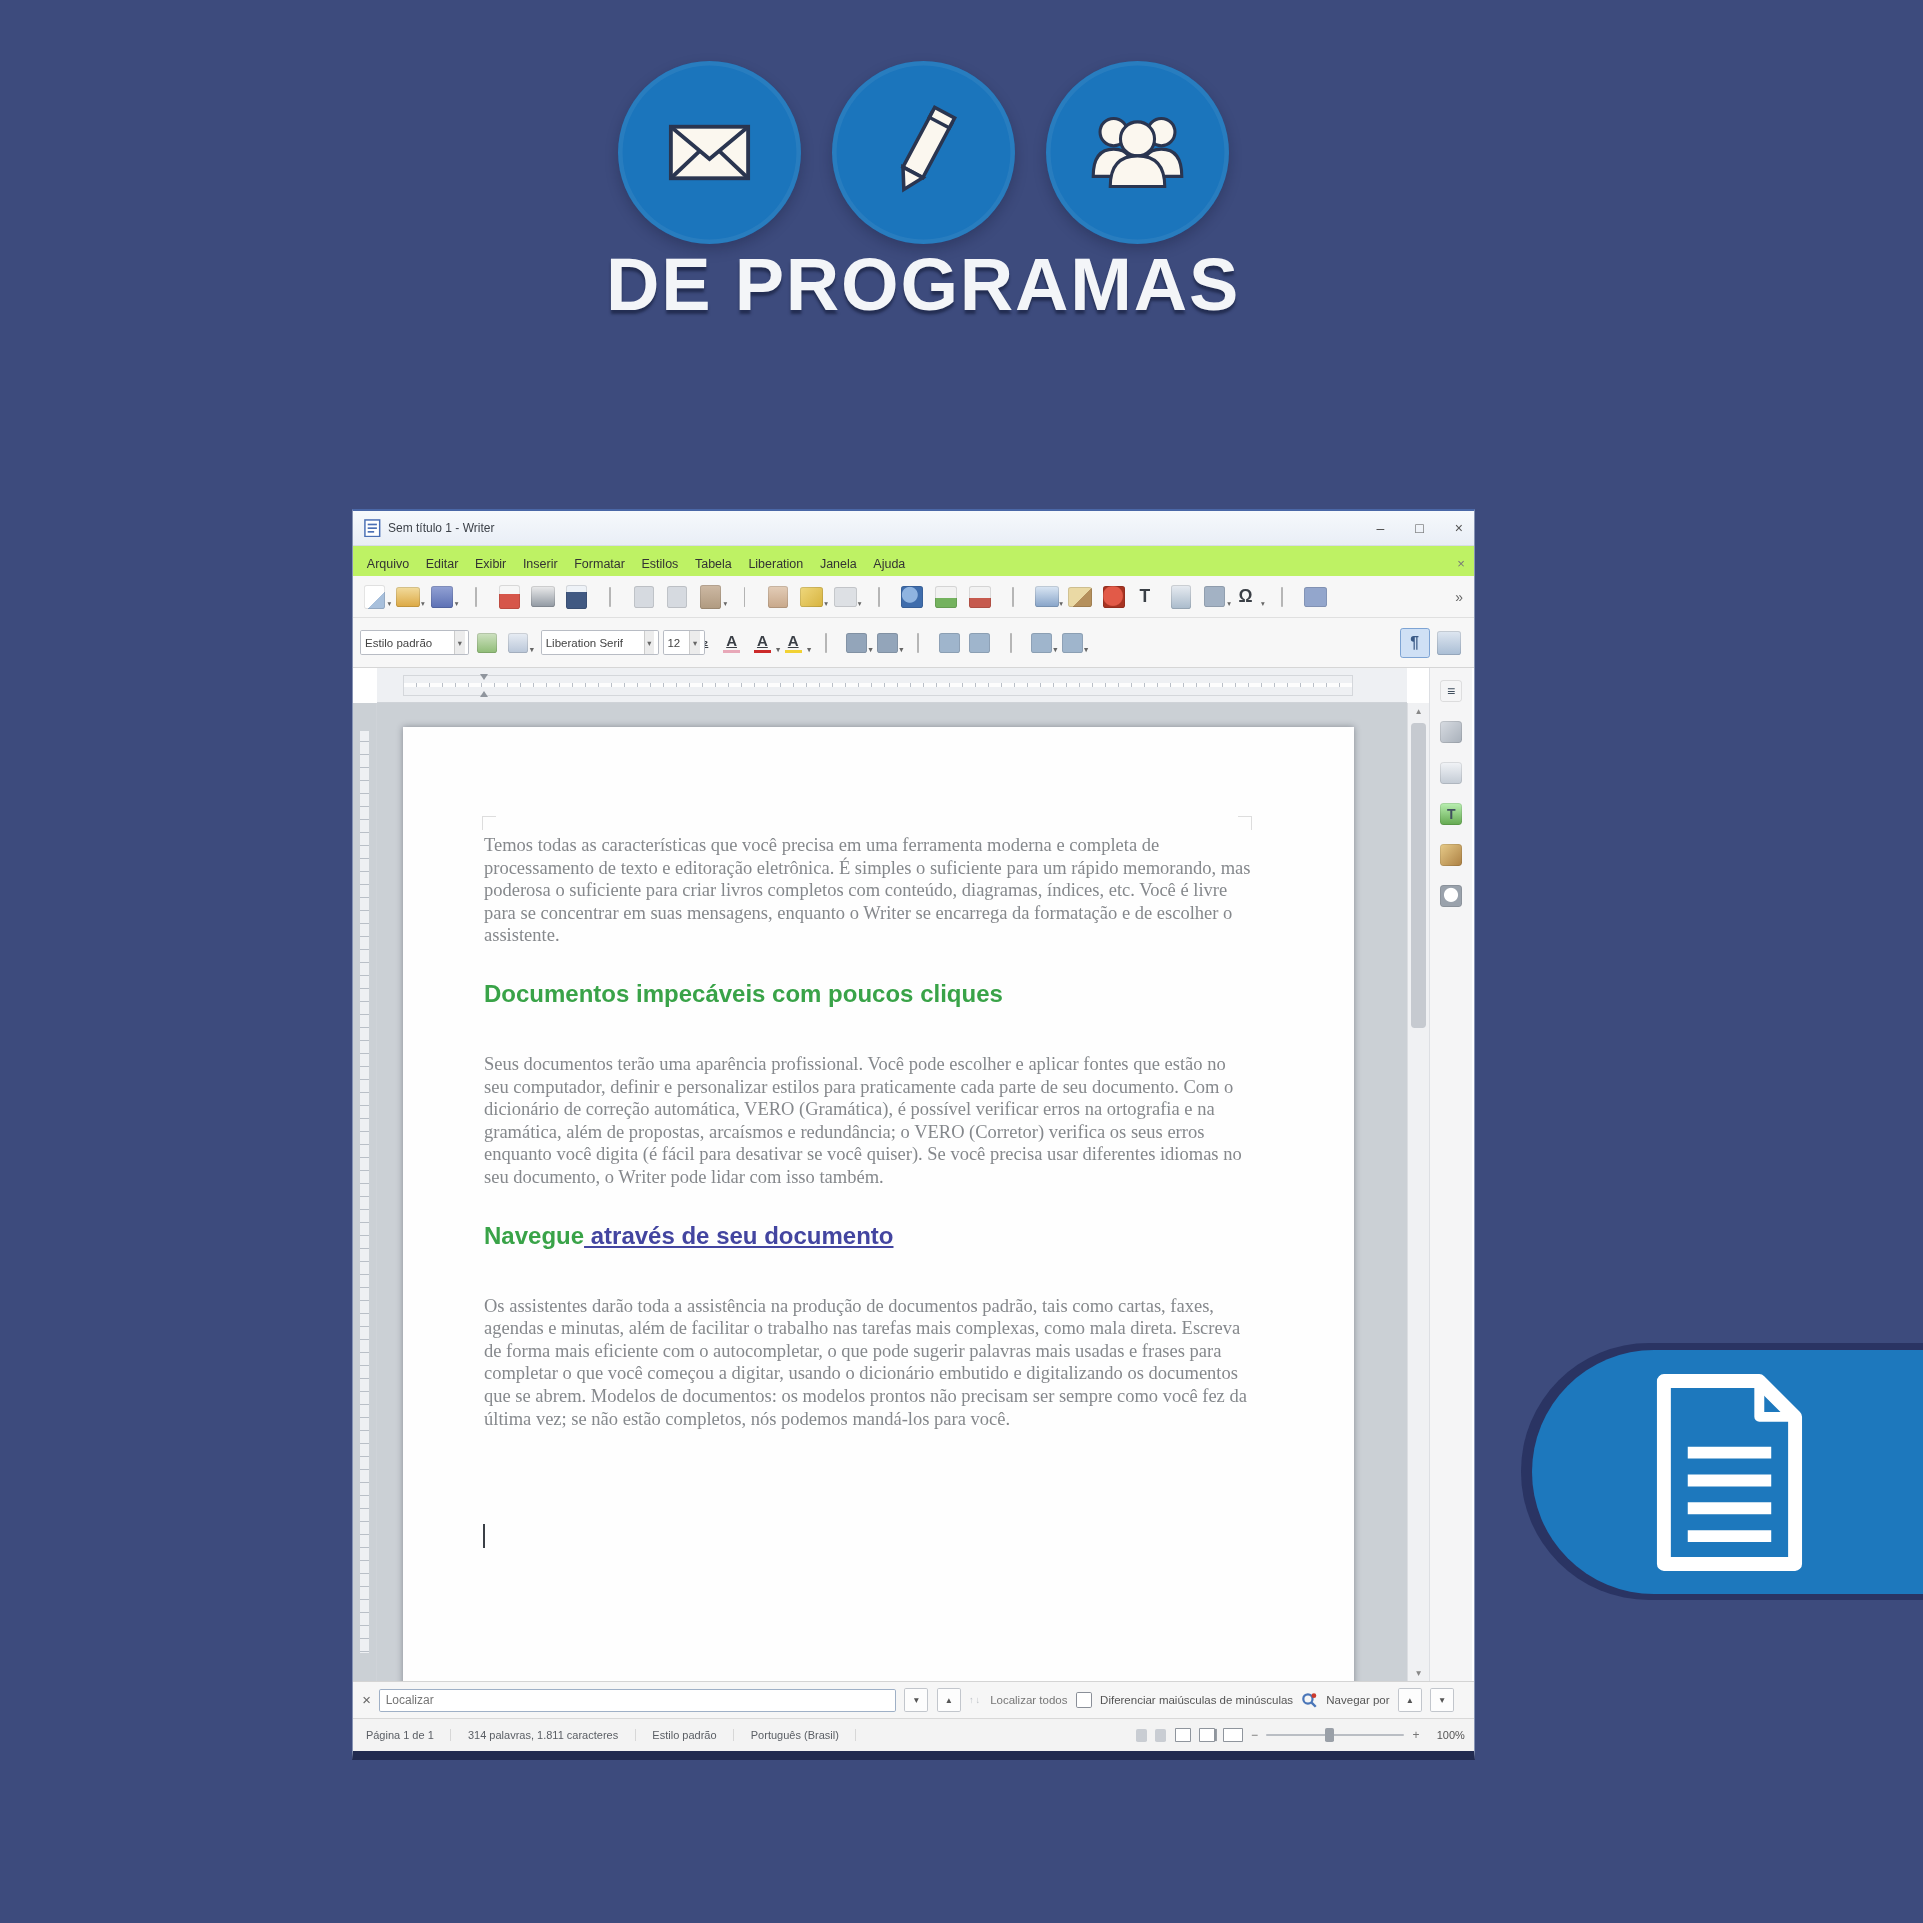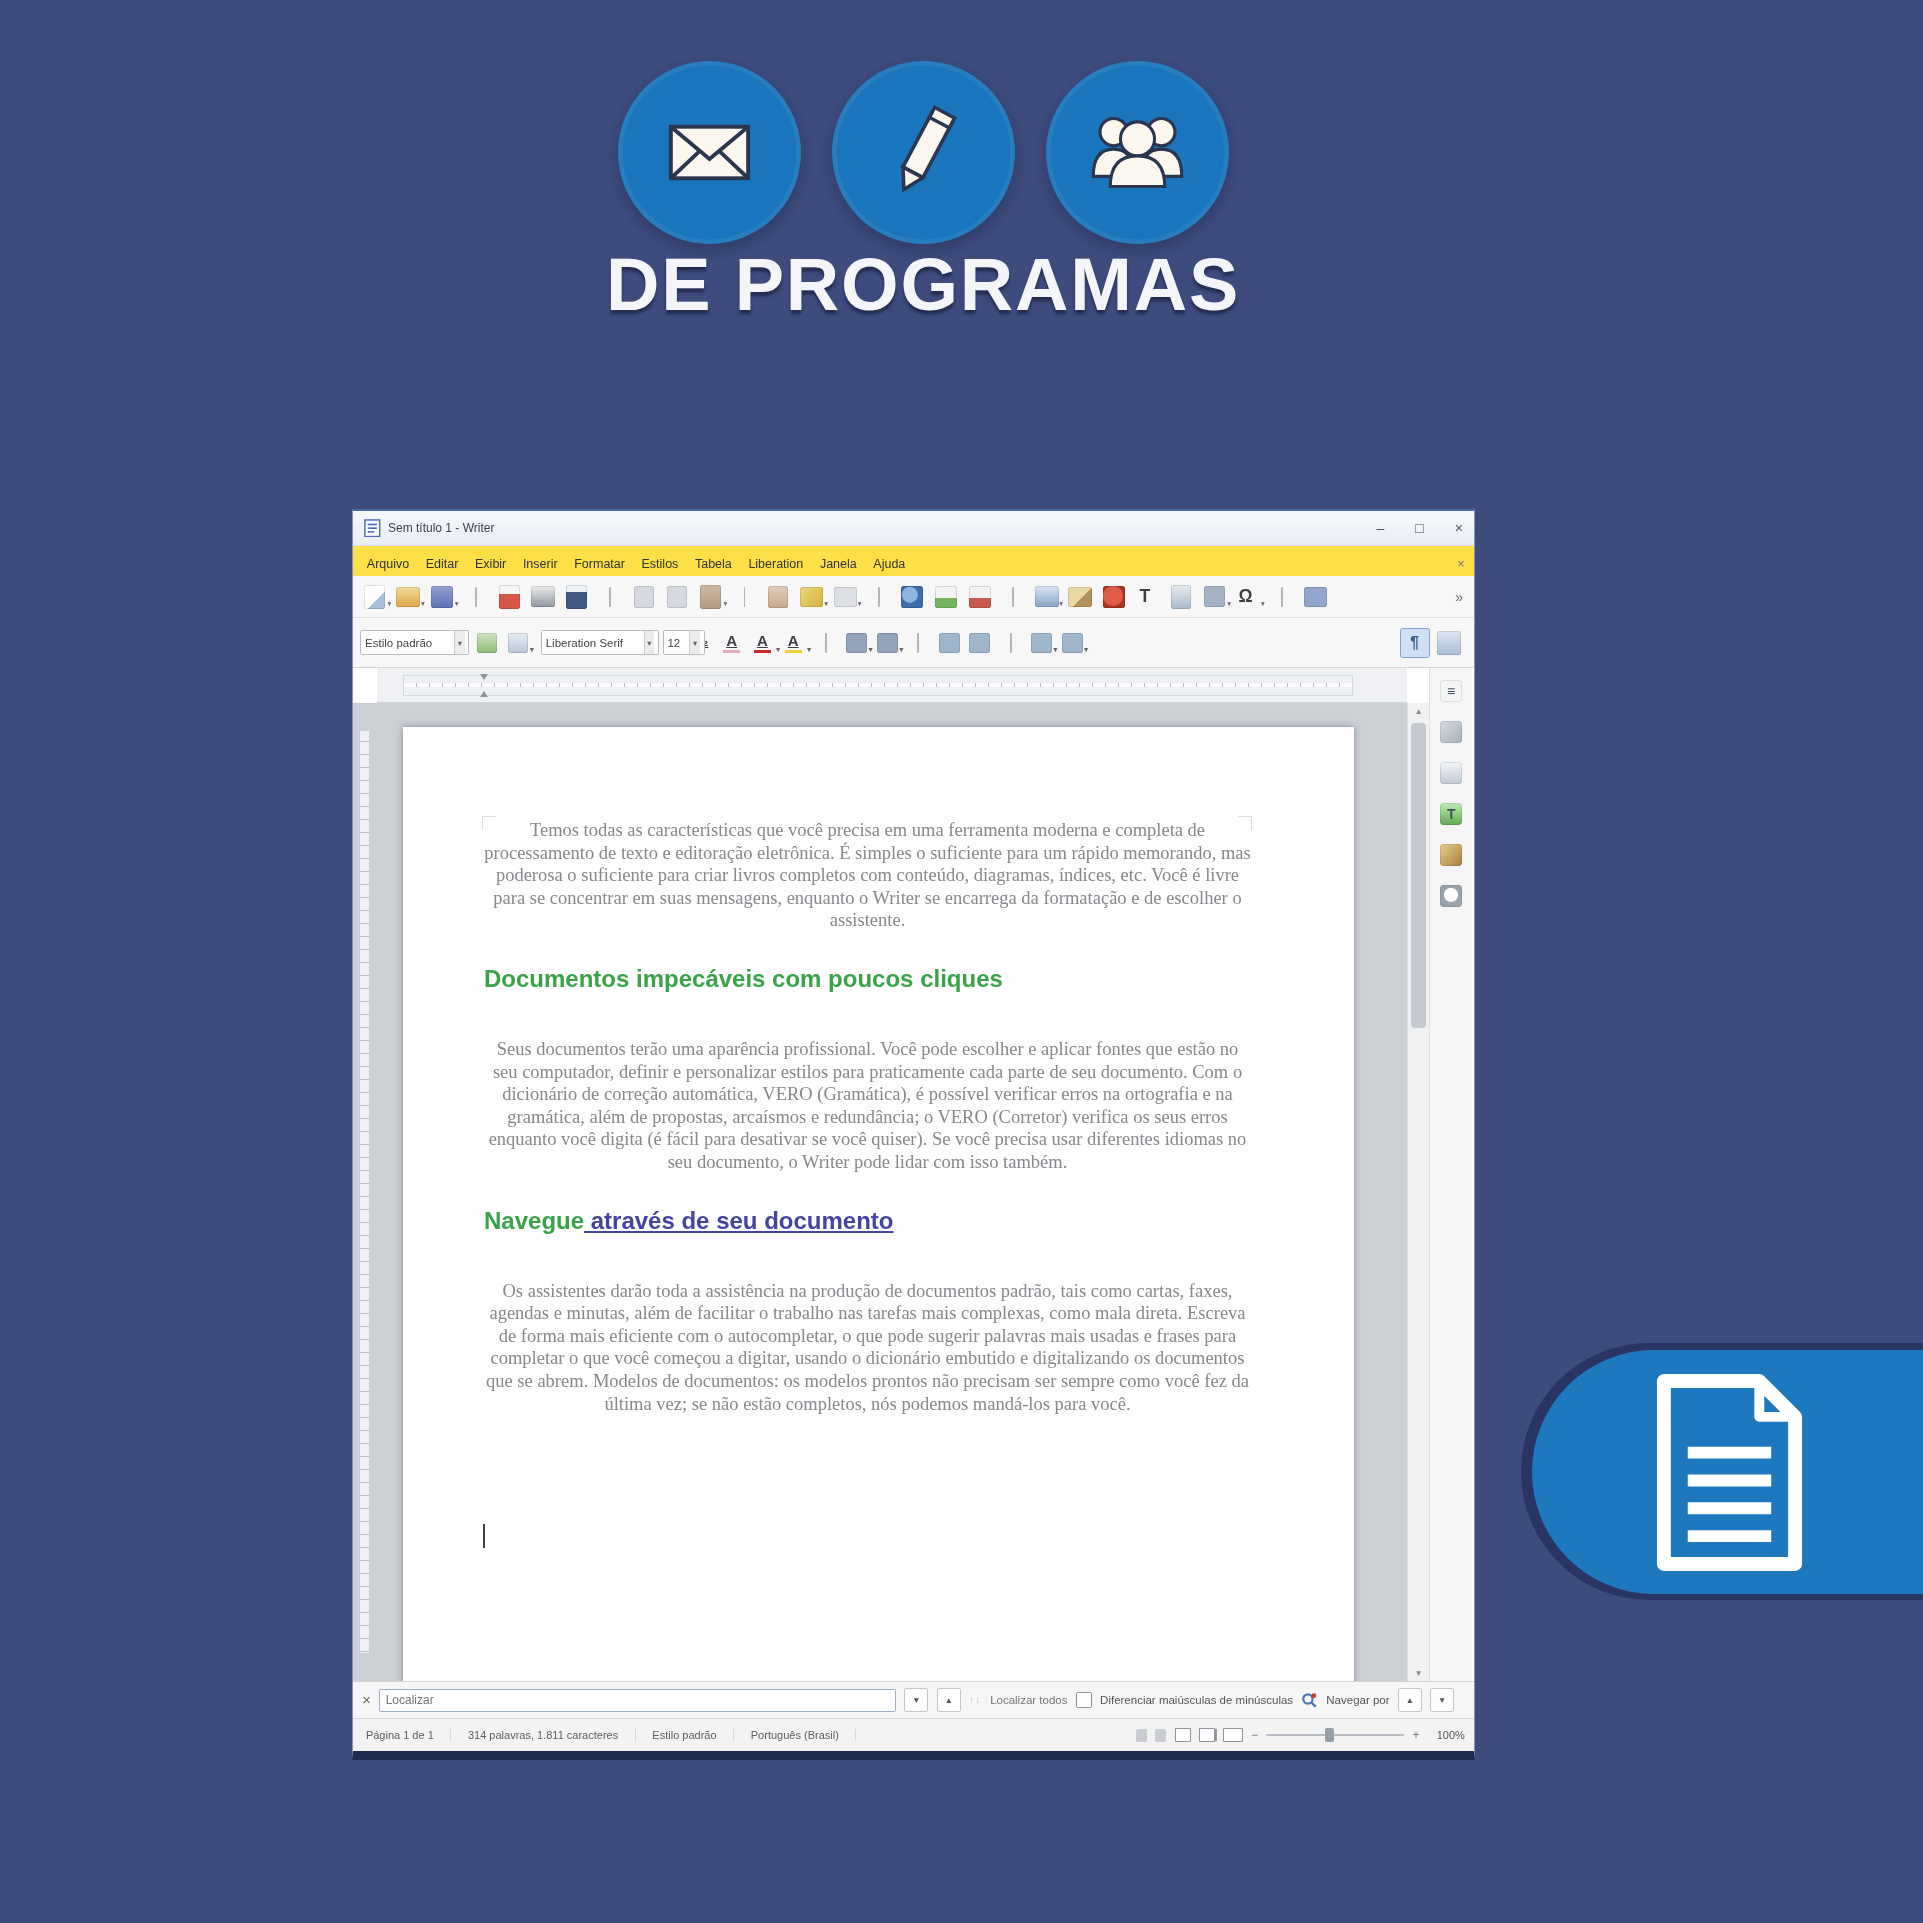--- a/index.html
+++ b/index.html
@@ -26,21 +26,21 @@
   .pill svg{margin-left:116px;}
 
   
   .window{position:absolute;left:352px;top:509px;width:1123px;height:1251px;background:#fff;
           box-sizing:border-box;border:1.8px solid #8693b4;border-top:2.8px solid #4a67a6;border-bottom:9.2px solid #222b50;}
   .titlebar{position:absolute;left:0;top:0;right:0;height:35px;background:linear-gradient(#f6f9fc,#e9eef6);
             display:flex;align-items:center;padding:0 11px;border-bottom:0.9px solid #d8dde6;box-sizing:border-box;}
   .apptitle{font-size:12px;color:#3c4148;margin-left:7.4px;}
   .wbtns{margin-left:auto;display:flex;gap:31px;color:#555;font-size:14px;}
   .wbtns span{cursor:default;}
-  .menubar{position:absolute;left:0;top:35px;right:0;height:36px;background:#fde047;border-bottom:0.9px solid #e3e3e3;
+  .menubar{position:absolute;left:0;top:35px;right:0;height:36px;background:#bef264;border-bottom:0.9px solid #e3e3e3;
            display:flex;align-items:center;padding:0 5.5px;box-sizing:border-box;font-size:12.5px;color:#333;}
   .menu-item{padding:0 8.3px;line-height:28px;}
   .menu-close{margin-left:auto;color:#777;font-size:13px;padding-right:3.7px;}
 
   .toolbar1{position:absolute;left:0;top:65px;right:0;height:42px;background:#f7f7f7;border-bottom:0.9px solid #e0e0e0;
             display:flex;align-items:center;padding:0 7.4px;box-sizing:border-box;gap:4.6px;}
   .tbtn{position:relative;width:29px;height:29.5px;display:flex;align-items:center;justify-content:center;}
   .tbtn .blob{display:block;border-radius:2.8px;box-shadow:inset 0 0 0 0.9px rgba(0,0,0,.12);}
   .tbtn .lbl{position:absolute;left:0;top:0;right:5.5px;bottom:0;display:flex;align-items:center;justify-content:center;
              text-decoration:none;font-weight:bold;font-size:17.5px;color:#3a3f46;}
@@ -75,21 +75,21 @@
   .rulerv{position:absolute;left:0;top:0;width:24px;bottom:0;background:#eef0f3;border-right:0.9px solid #cfd3d8;
        background-image:repeating-linear-gradient(180deg,transparent 0 12px,#b9bfc7 12px 13px);background-clip:content-box;padding:28px 7.4px;box-sizing:border-box;}
   .page{position:absolute;left:50px;top:24px;width:951px;height:1052px;background:#fefefe;
         box-shadow:0 0 6.5px rgba(30,35,50,.4);box-sizing:border-box;padding:92px 103px 0 81px;}
   .corner{position:absolute;width:13px;height:13px;border-color:#ddd;border-style:solid;border-width:0;}
   .corner.tl{left:79px;top:89px;border-top-width:0.9px;border-left-width:0.9px;}
   .corner.tr{right:102px;top:89px;border-top-width:0.9px;border-right-width:0.9px;}
   .doc-heading{font:bold 24px/31px "Liberation Sans",sans-serif;margin:0 0 44px;}
   .h-green{color:#39a348;}
   .h-link{color:#4345a0;text-decoration:underline;}
-  .doc-body{font:18.5px/22.6px "Liberation Serif",serif;color:#85888c;margin:0 0 31px;text-align:center;}
+  .doc-body{font:18.5px/22.6px "Liberation Serif",serif;color:#85888c;margin:15px 0 31px;text-align:left;}
   .caret{position:absolute;left:80px;top:797px;width:1.8px;height:24px;background:#3a3f46;}
 
   .scrollbar{position:absolute;right:45px;top:192px;width:22px;bottom:70px;background:#f0f1f3;border-left:0.9px solid #dcdee2;box-sizing:border-box;}
   .scrollbar .arr{position:absolute;left:0;right:0;text-align:center;font-size:8.3px;color:#888;}
   .scrollbar .arr.up{top:2.8px;} .scrollbar .arr.dn{bottom:2.8px;}
   .thumb{position:absolute;left:2.8px;right:2.8px;top:20px;height:305px;background:#c6cad0;border-radius:3.7px;}
 
   .sidebar{position:absolute;right:1.8px;top:157px;width:43px;bottom:70px;background:#f5f5f6;border-left:0.9px solid #dddfe3;
            box-sizing:border-box;display:flex;flex-direction:column;align-items:center;padding-top:9.2px;gap:13px;}
   .sbtn{position:relative;width:28px;height:28px;display:flex;align-items:center;justify-content:center;}

